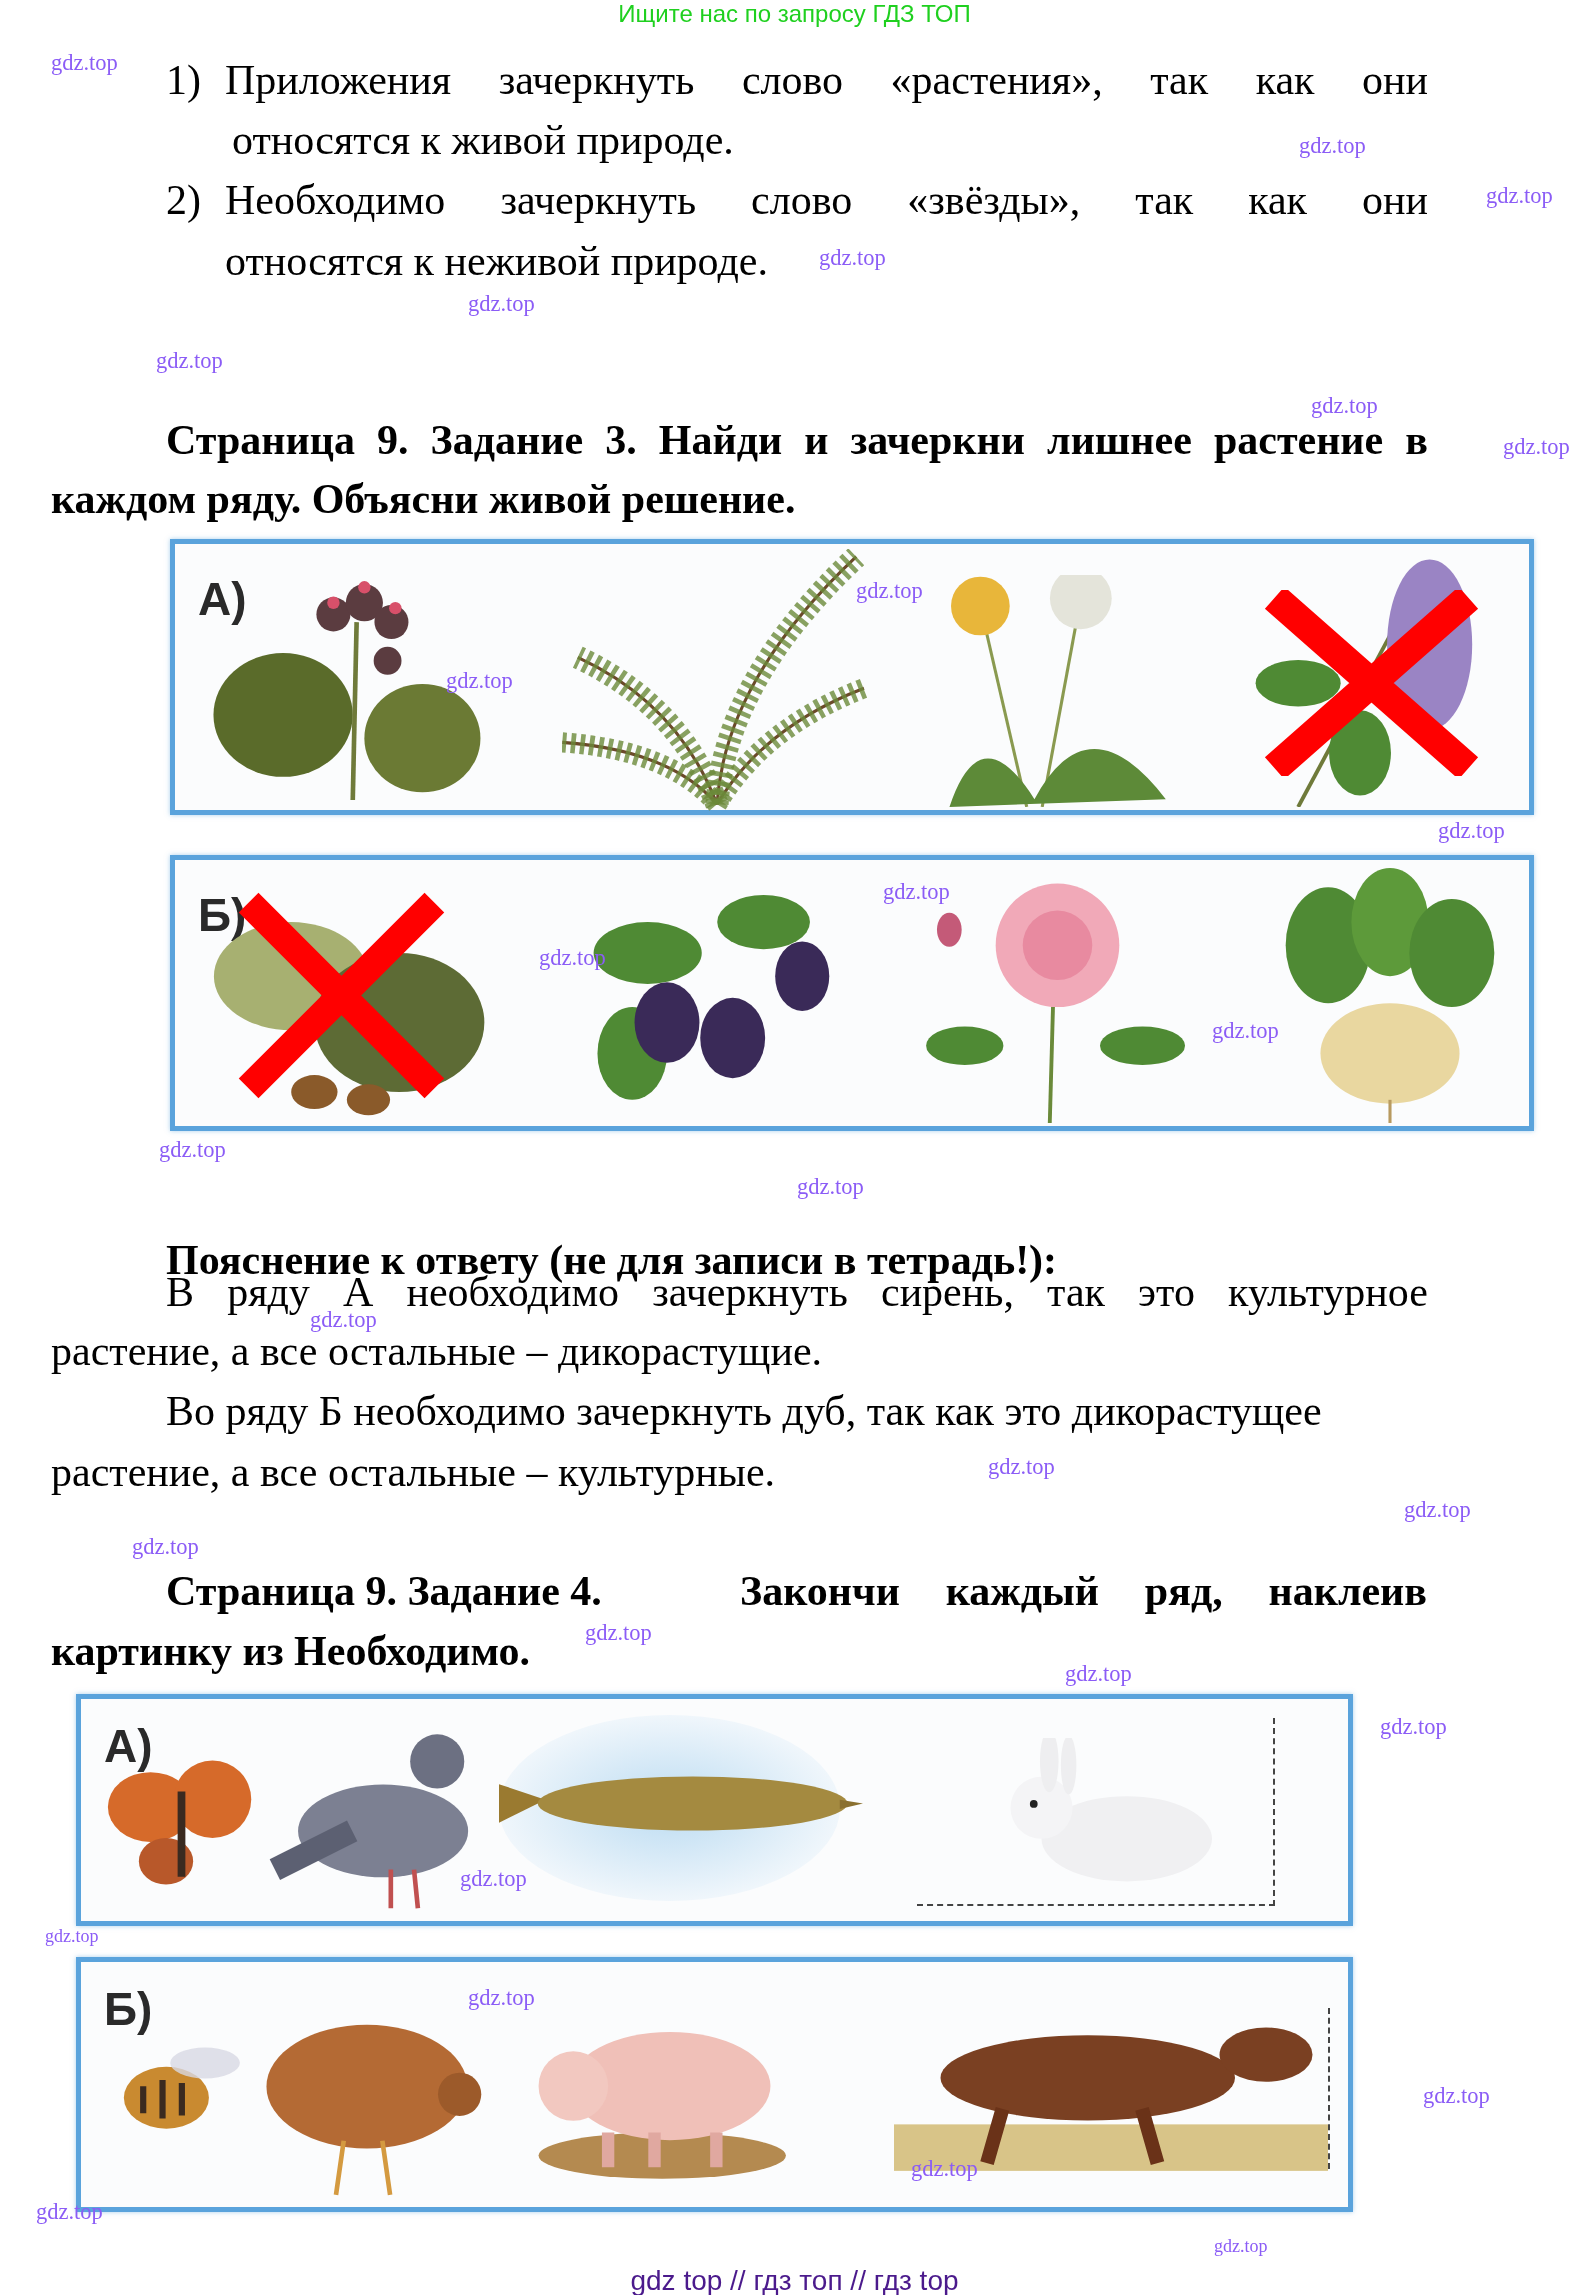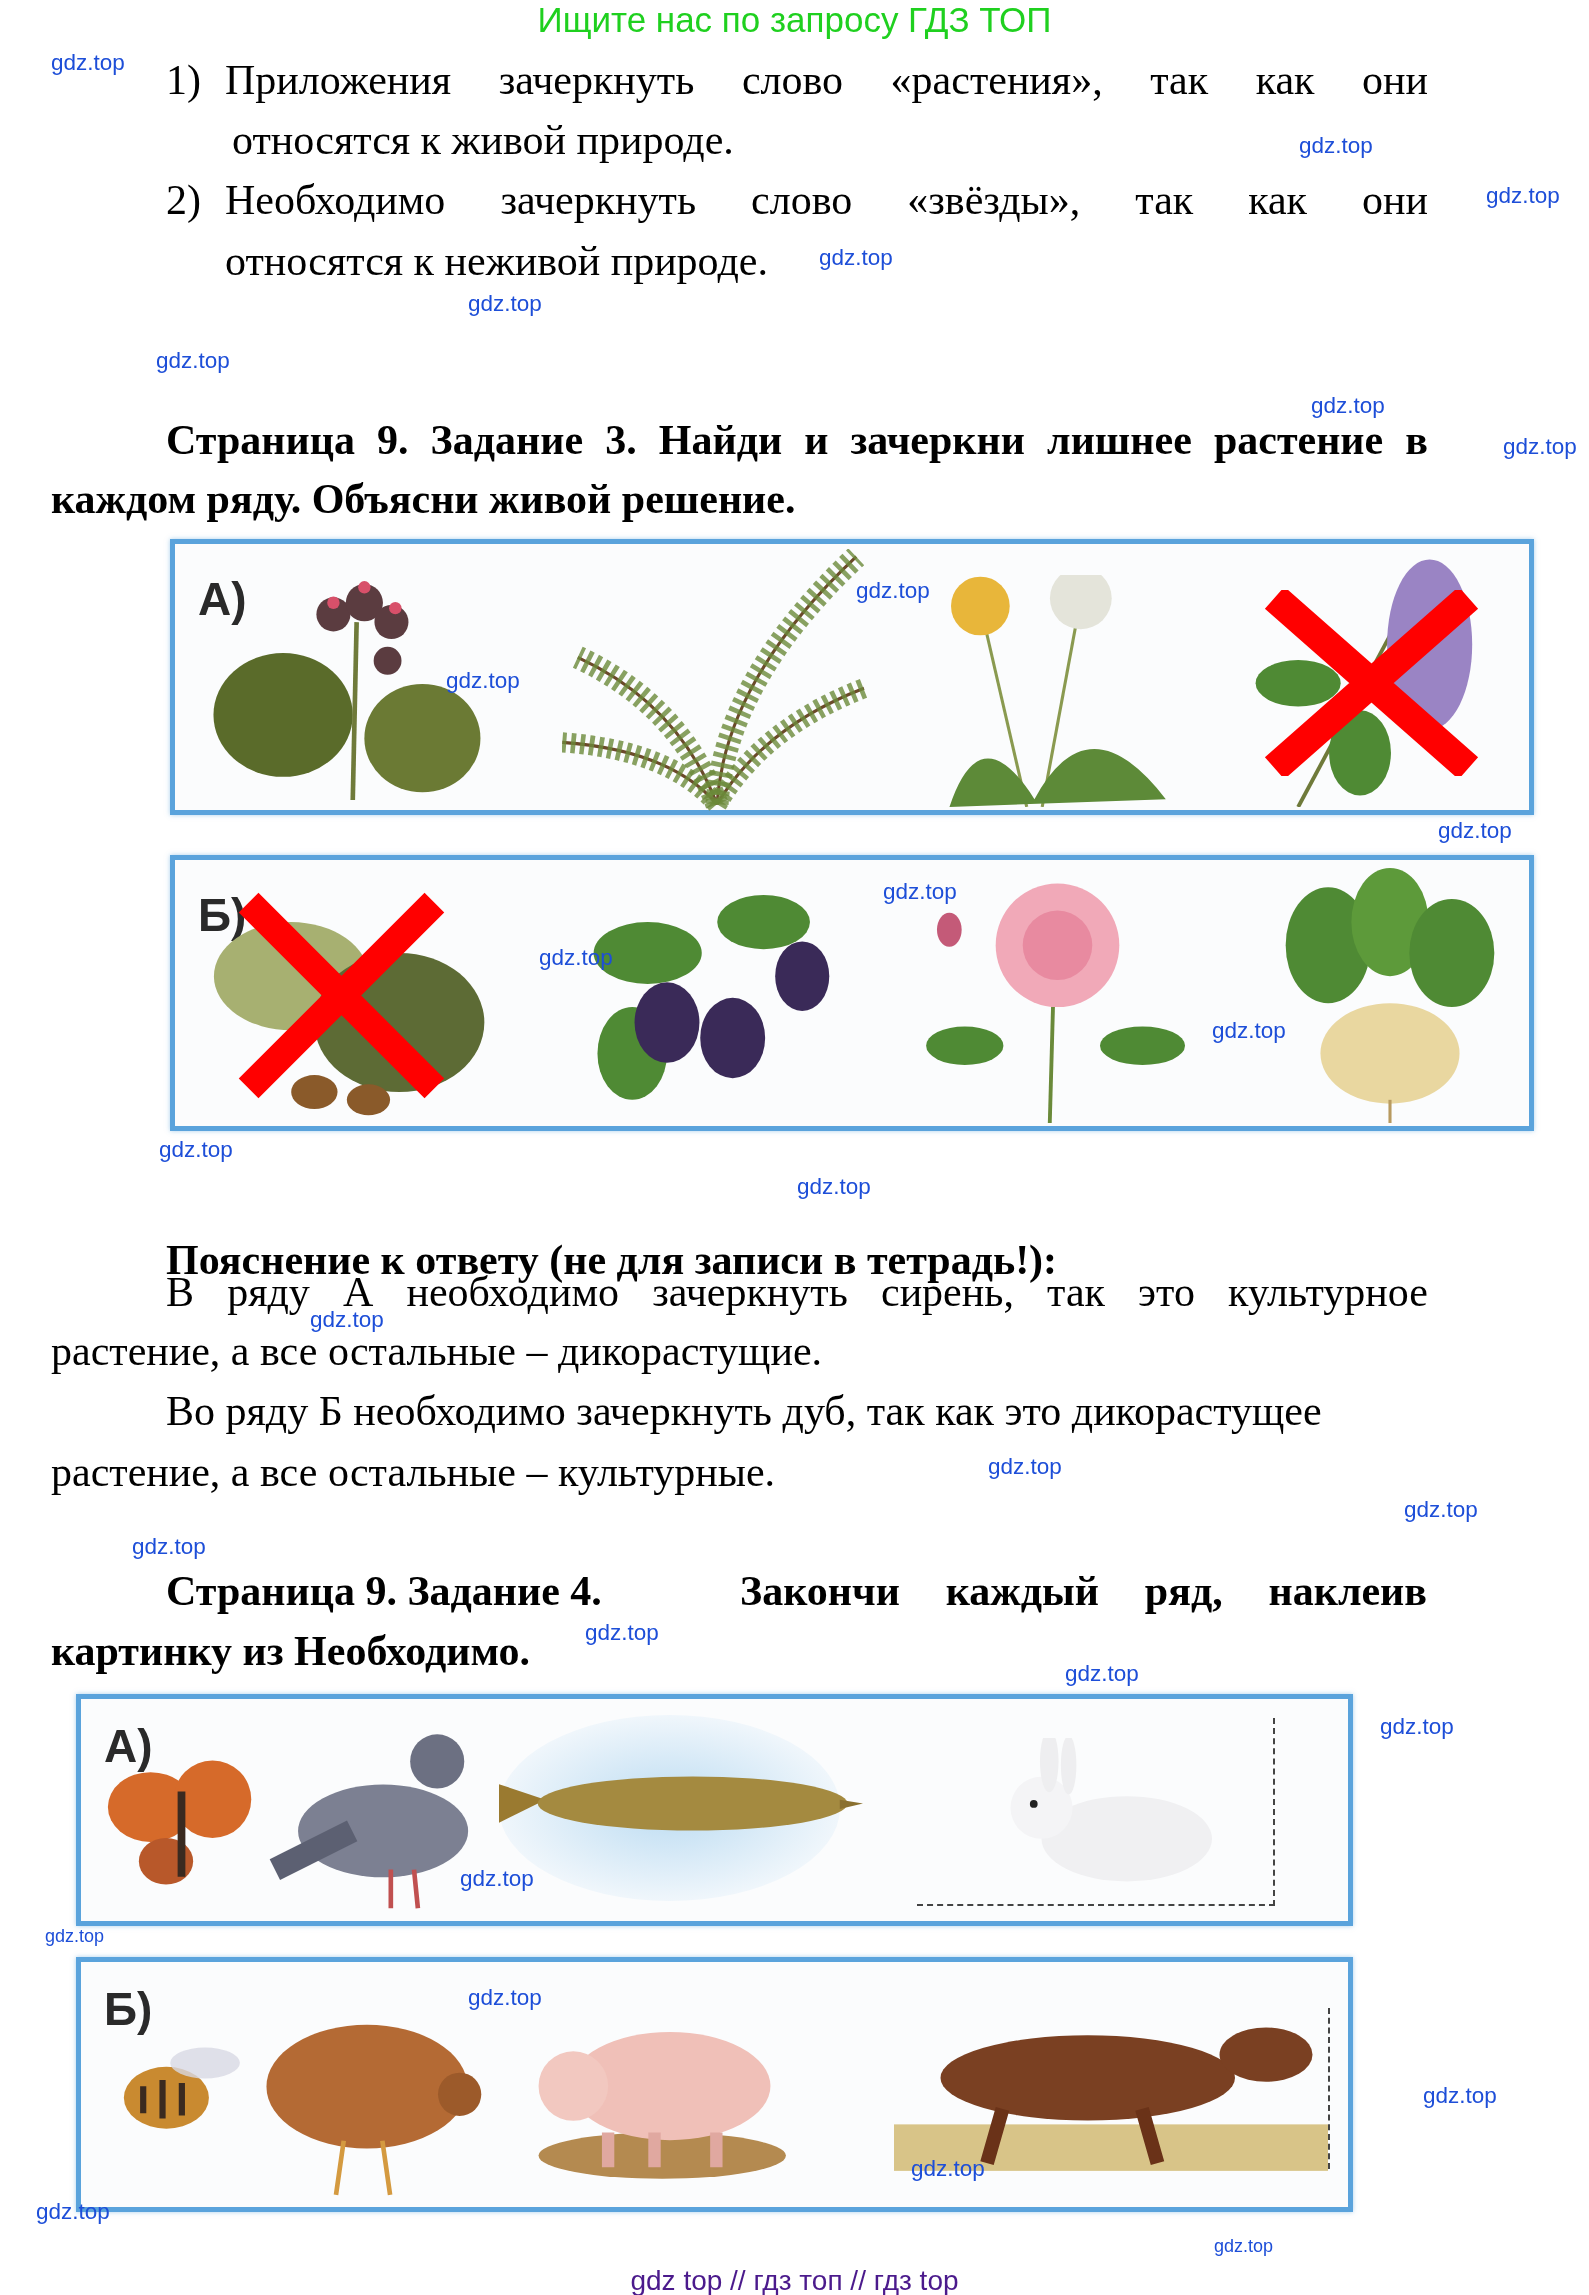--- a/index.html
+++ b/index.html
@@ -1,20 +1,20 @@
 <!DOCTYPE html>
 <html style="font-size:12.4px"><head>
 <meta charset="utf-8">
 <style>
   html, body { margin:0; padding:0; background:#fff; }
   body { width:1589px; height:2295px; position:relative; overflow:hidden;
          font-family: "Liberation Serif", "DejaVu Serif", serif; color:#000; }
-  .wm { position:absolute; font-family:Liberation Sans, sans-serif; font-size:22.5px; color:#1d4ed8; white-space:nowrap; }
+  .wm { position:absolute; font-family:Liberation Serif, serif; font-size:22.5px; color:#8b5cf6; white-space:nowrap; }
   .top-banner { position:absolute; top:0; left:0; width:1589px; text-align:center;
-                font-family:"Liberation Sans","DejaVu Sans",sans-serif; font-size:35px; color:#1fd01f; }
+                font-family:"Liberation Sans","DejaVu Sans",sans-serif; font-size:24px; color:#1fd01f; }
   .bottom-banner { position:absolute; top:2265px; left:0; width:1589px; text-align:center;
                    font-family:"Liberation Sans","DejaVu Sans",sans-serif; font-size:28px; color:#4b1a8c; }
   .p { position:absolute; font-size:42px; line-height:60px; white-space:nowrap; }
   .b { font-weight:bold; }
   .just { text-align:justify; text-align-last:justify; }
   .panel { position:absolute; border:5.4px solid #5aa3dc; background:#fbfcfd; box-sizing:border-box;
            box-shadow: 0 0 4.6px rgba(90,163,220,0.5); }
   .row-label { position:absolute; font-family:"Liberation Sans","DejaVu Sans",sans-serif;
                font-weight:bold; font-size:46px; color:#2a2a2a; }
   .pic { position:absolute; display:flex; align-items:flex-end; justify-content:center; }

